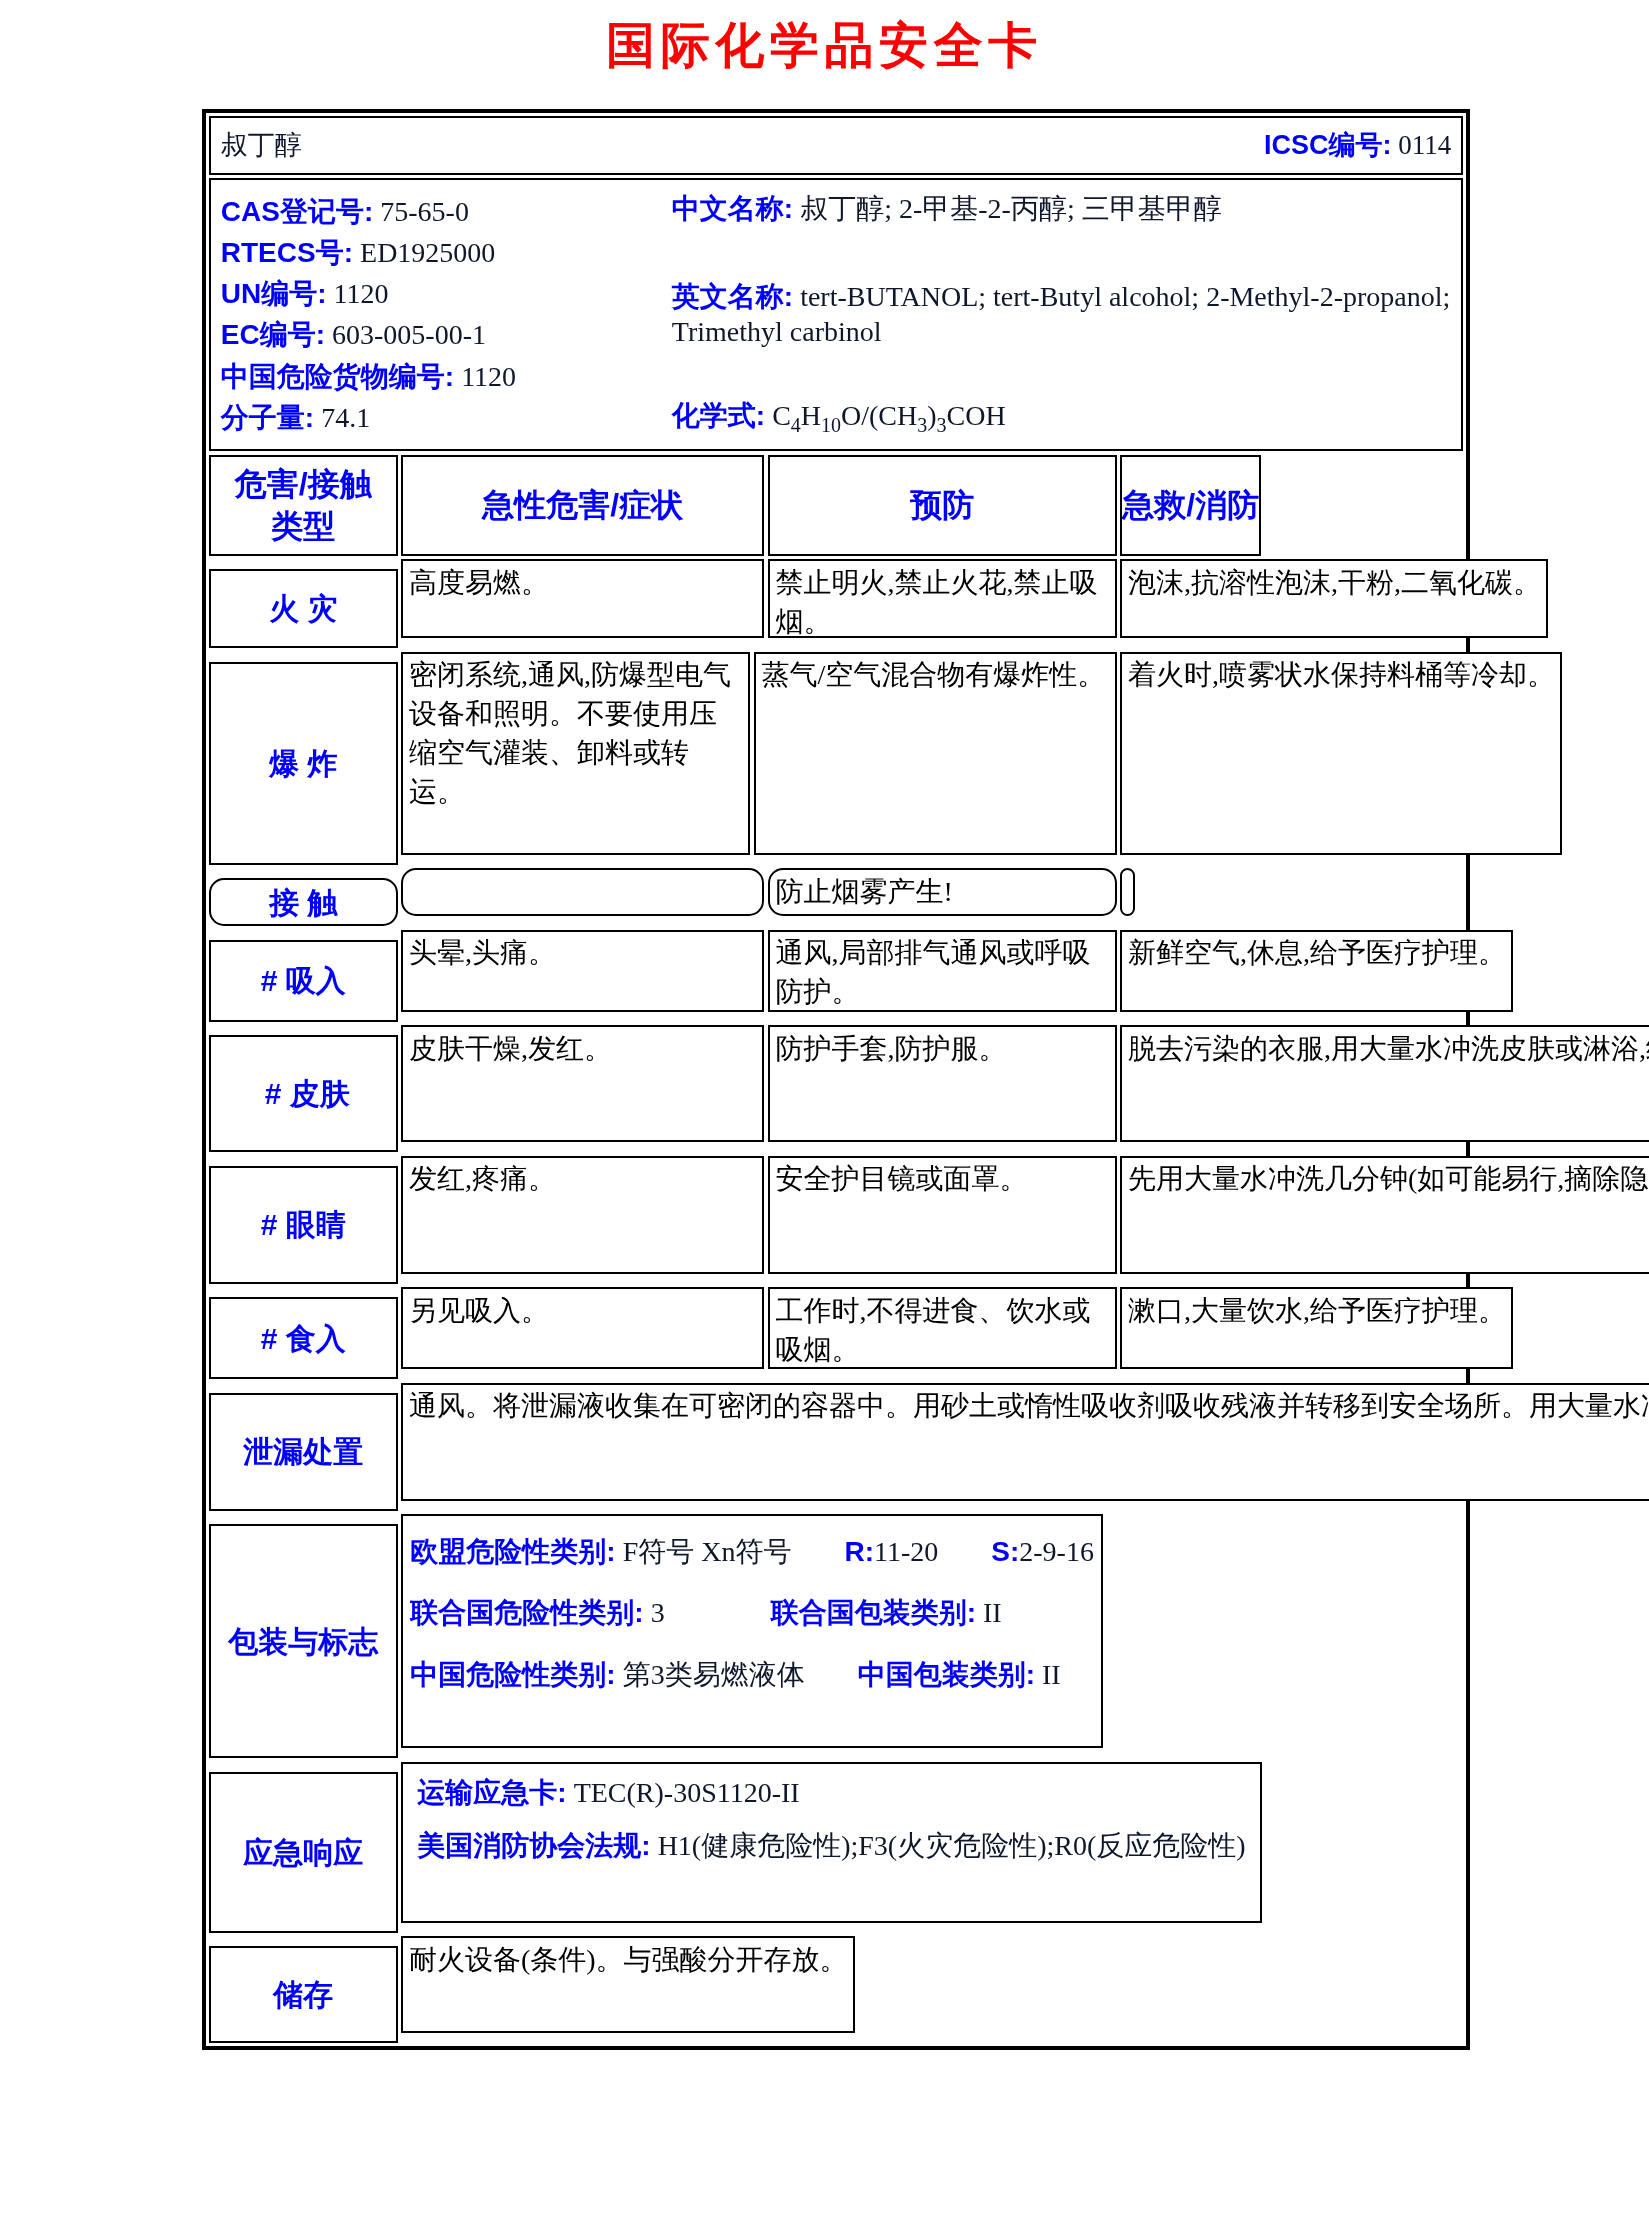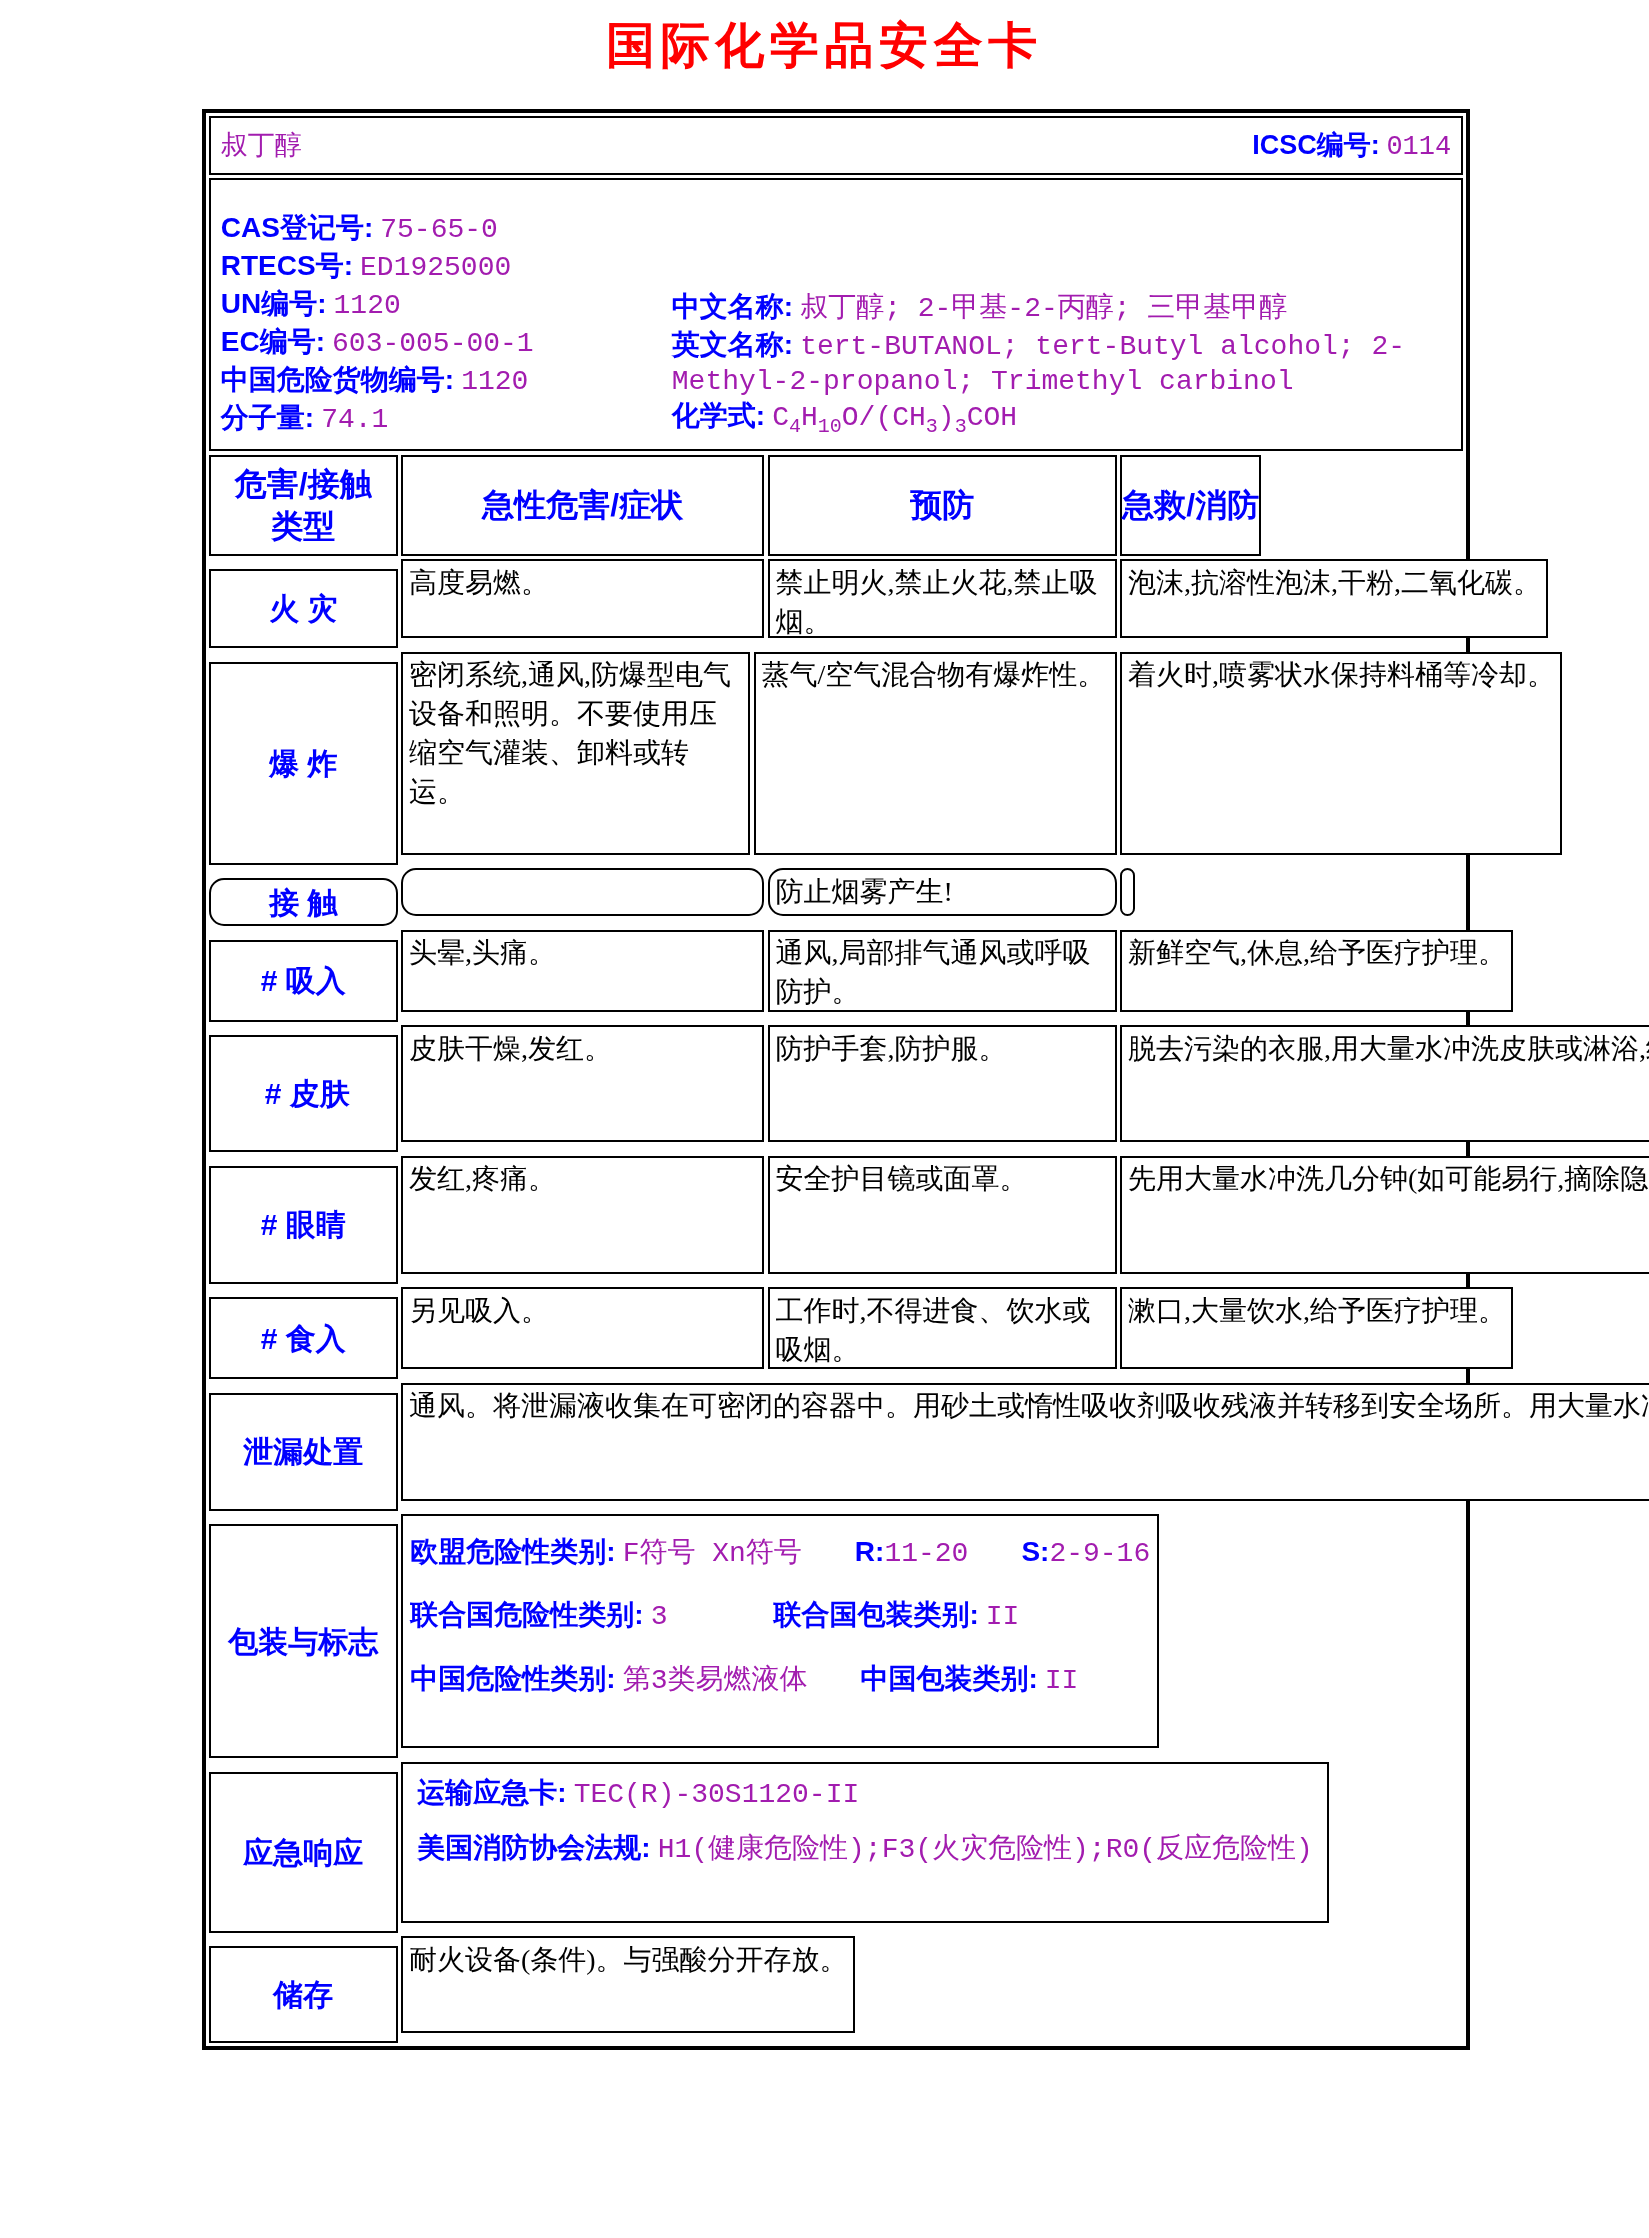--- a/index.html
+++ b/index.html
@@ -14,21 +14,21 @@
     font-family:"Liberation Sans","DejaVu Sans",sans-serif;
     font-weight:bold;font-size:49px;letter-spacing:5.6px;
     color:#FF0000;
   }
   .card{position:absolute;left:202px;top:109px;width:1268px;}
   .frame{
     border:4.2px solid #000;padding:2.8px;
     display:flex;flex-direction:column;gap:3.5px;
     box-sizing:border-box;
   }
-  .box{border:2.1px solid #000;box-sizing:border-box;background:#fff;align-items:flex-end;}
+  .box{border:2.1px solid #000;box-sizing:border-box;background:#fff;}
   .flexrow{display:flex;gap:3.5px;}
   .flexrow > .box{flex:0 0 auto;}
   
   .c1{width:189px;}
   .c2{width:363px;}
   .c3{width:349px;}
   .c4{flex:1 1 auto;}
   .cfill{flex:1 1 auto;}
   
   .h-header{height:59px;}
@@ -43,21 +43,21 @@
   .r6{height:82px;}
   .h-spill{height:118px;}
   .h-pack{height:234px;}
   .h-emer{height:161px;}
   .h-stor{height:97px;}
   
   .lbl{
     color:#0000FF;font-weight:bold;
     font-family:"Liberation Sans","DejaVu Sans",sans-serif;
   }
-  .val{color:#a21caf;font-family:Liberation Mono, monospace;}
+  .val{color:#0f172a;font-family:Liberation Serif, serif;}
   .hdrbox{
     display:flex;justify-content:space-between;align-items:center;
     padding:0 10px;font-size:27px;
   }
   .idsbox{display:flex;padding:7px 10px;font-size:28px;}
   .ids-left{
     width:451px;display:flex;flex-direction:column;
     justify-content:space-between;padding:5.6px 0;
   }
   .ids-right{

